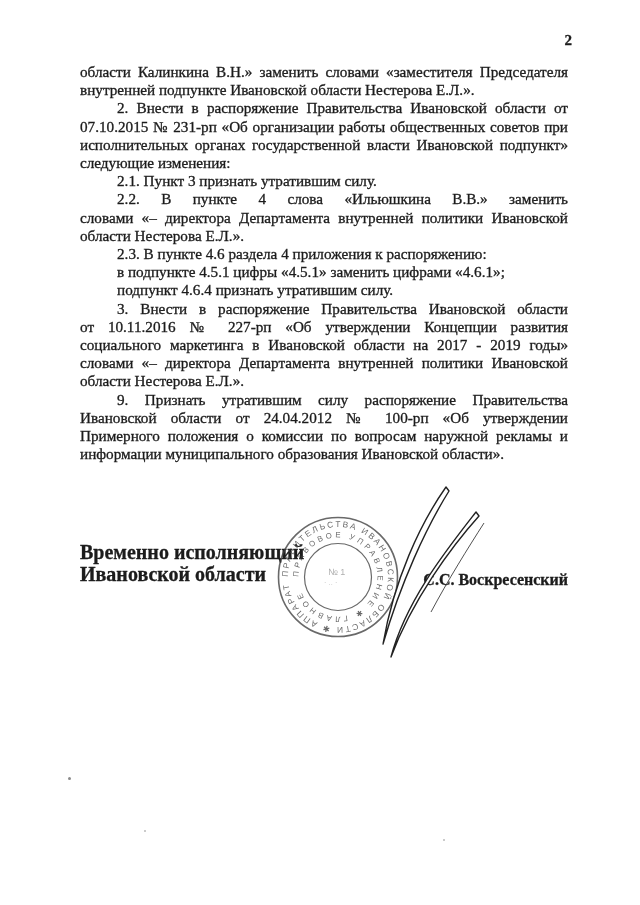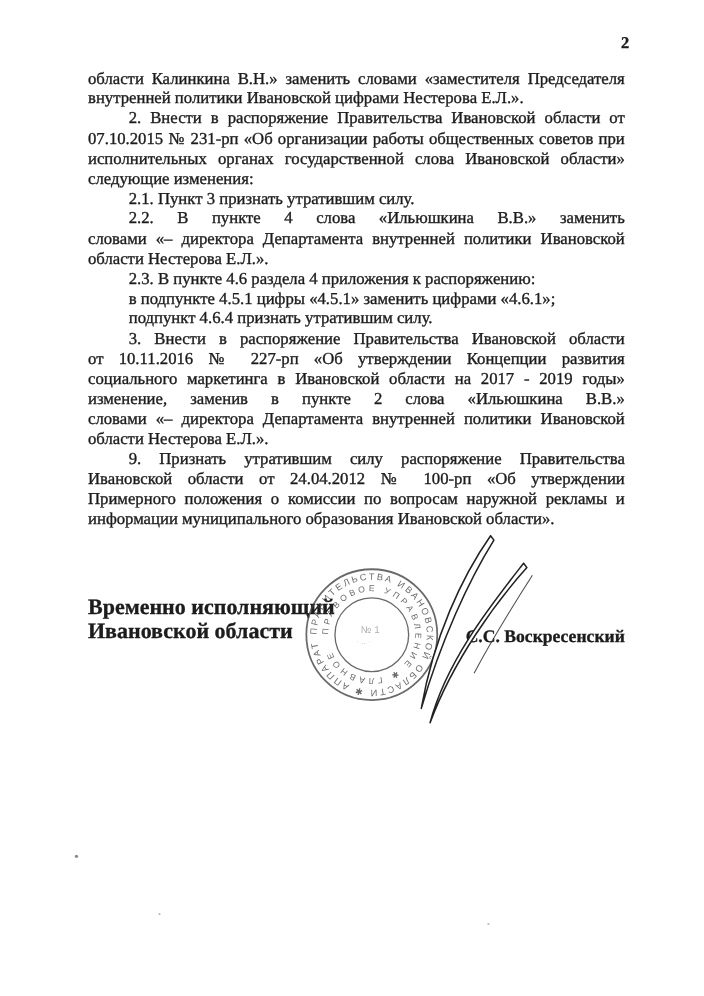--- a/index.html
+++ b/index.html
@@ -37,36 +37,35 @@
 </style>
 </head>
 <body>
 
 <div class="page">
 
   <div class="page-number">2</div>
 
   <div class="body-text" id="body-text">
       <div class="line">области Калинкина В.Н.» заменить словами «заместителя Председателя</div>
-      <div class="line last">внутренней политики Ивановской цифрами Нестерова Е.Л.».</div>
+      <div class="line last">внутренней подпункте Ивановской области Нестерова Е.Л.».</div>
       <div class="line indent">2. Внести в распоряжение Правительства Ивановской области от</div>
       <div class="line">07.10.2015 № 231-рп «Об организации работы общественных советов при</div>
-      <div class="line">исполнительных органах государственной слова Ивановской области»</div>
+      <div class="line">исполнительных органах государственной власти Ивановской подпункт»</div>
       <div class="line last">следующие изменения:</div>
       <div class="line last indent">2.1. Пункт 3 признать утратившим силу.</div>
       <div class="line indent">2.2. В пункте 4 слова «Ильюшкина В.В.» заменить</div>
       <div class="line">словами «– директора Департамента внутренней политики Ивановской</div>
       <div class="line last">области Нестерова Е.Л.».</div>
       <div class="line last indent">2.3. В пункте 4.6 раздела 4 приложения к распоряжению:</div>
       <div class="line last indent">в подпункте 4.5.1 цифры «4.5.1» заменить цифрами «4.6.1»;</div>
       <div class="line last indent">подпункт 4.6.4 признать утратившим силу.</div>
       <div class="line indent">3. Внести в распоряжение Правительства Ивановской области</div>
       <div class="line">от 10.11.2016 № 227-рп «Об утверждении Концепции развития</div>
       <div class="line">социального маркетинга в Ивановской области на 2017 - 2019 годы»</div>
-      <div class="line">изменение, заменив в пункте 2 слова «Ильюшкина В.В.»</div>
       <div class="line">словами «– директора Департамента внутренней политики Ивановской</div>
       <div class="line last">области Нестерова Е.Л.».</div>
       <div class="line indent">9. Признать утратившим силу распоряжение Правительства</div>
       <div class="line">Ивановской области от 24.04.2012 № 100-рп «Об утверждении</div>
       <div class="line">Примерного положения о комиссии по вопросам наружной рекламы и</div>
       <div class="line last">информации муниципального образования Ивановской области».</div>
     </div>
 
   <div class="sig-left">
     <div>Временно исполняющий</div>

